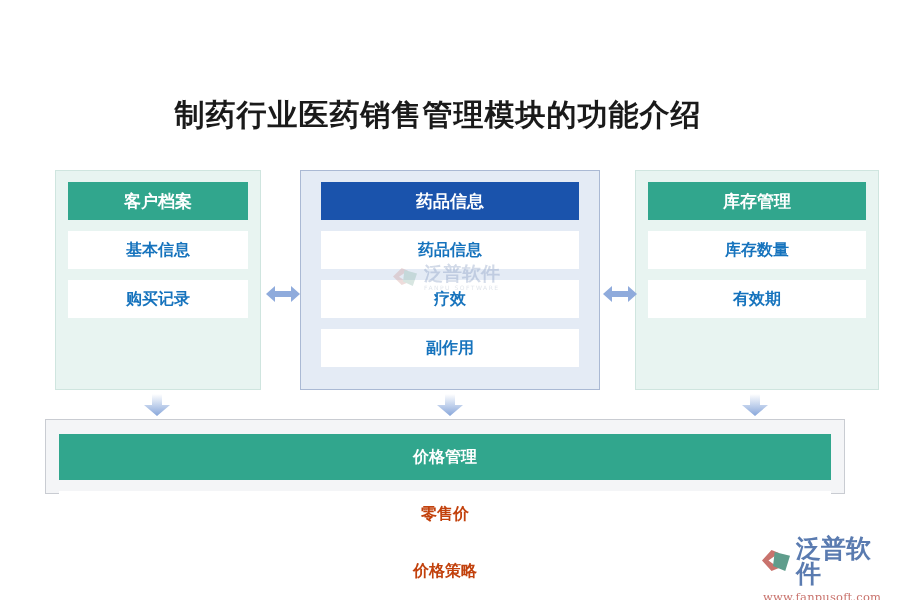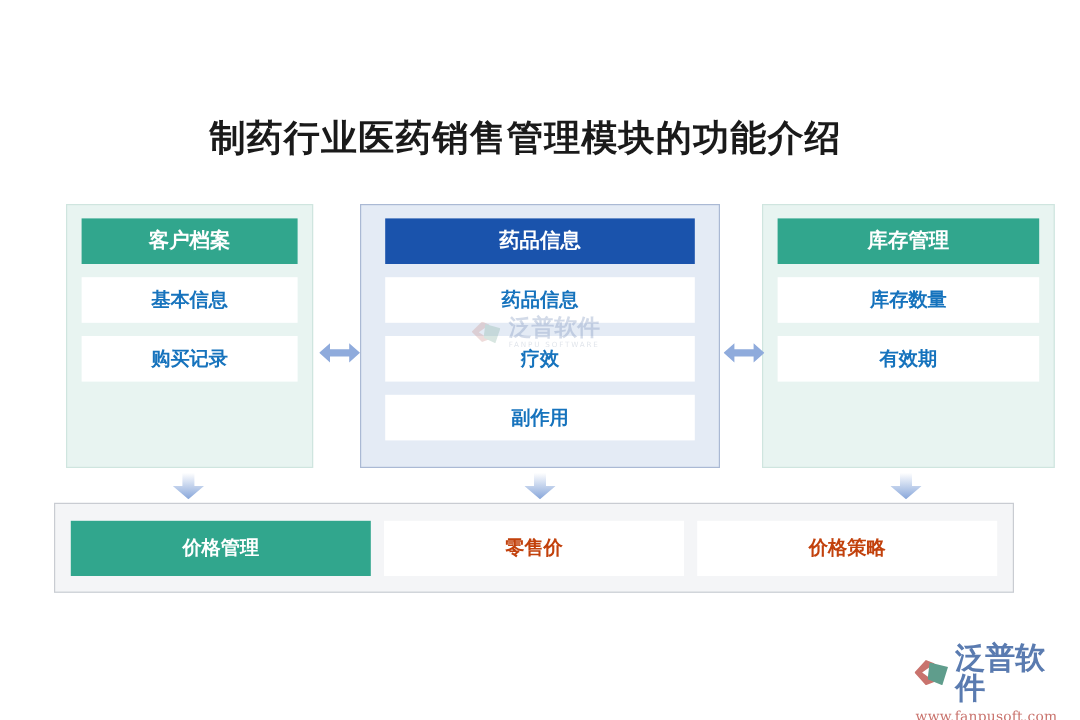--- a/index.html
+++ b/index.html
@@ -133,20 +133,21 @@
     height: 75px;
     background: #f4f5f7;
     border: 1px solid #c9ccd2;
     padding: 14px 13px;
   }
 
   .bottom-row {
     display: flex;
     gap: 11px;
     height: 46px;
+    flex-direction: column;
   }
 
   .bottom-cell {
     flex: 1;
     height: 46px;
     line-height: 46px;
     text-align: center;
     background: #ffffff;
     font-size: 16px;
     font-weight: bold;

